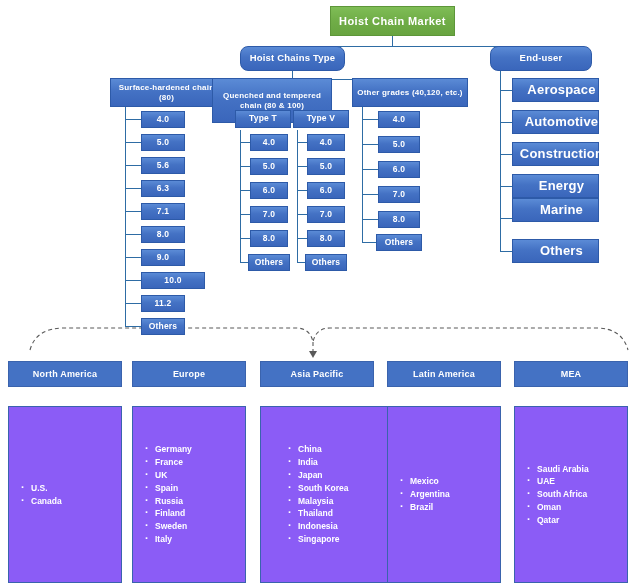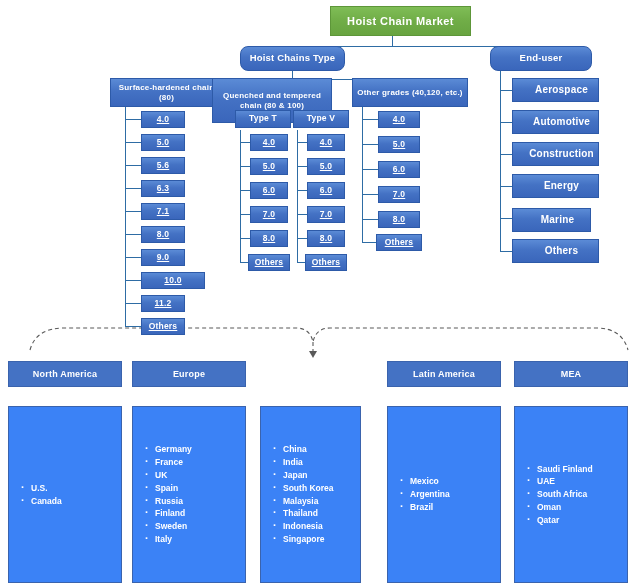--- a/index.html
+++ b/index.html
@@ -41,39 +41,38 @@
   }
   .node.lvl2 {
     font-size: 9.5px;
     border-radius: 8px;
   }
   .node.lvl3 {
     font-size: 8px;
   }
   .node.leaf {
     font-size: 8.5px;
-    text-decoration: underline;
   }
   .node.typehdr {
     font-size: 8.5px;
   }
   .node.enduser {
-    font-size: 10px;
+    font-size: 13px;
     padding-left: 12px;
   }
   .node.region-hdr {
     font-size: 9px;
     background: #4472c4;
     border: 1px solid #3a63ad;
   }
   
   .region-panel {
     position: absolute;
     box-sizing: border-box;
-    background: #3b82f6;
+    background: #8b5cf6;
     border: 1px solid #3a63ad;
     display: flex;
     align-items: center;
     z-index: 4;
   }
   .region-panel ul {
     margin: 0;
     padding: 0 0 0 22px;
     list-style: none;
     width: 100%;
@@ -140,21 +139,21 @@
   <div class="line-v" style="left:321px; top:110px; height:4px;"></div>
   <div class="line-v" style="left:240px; top:130px; height:133px;"></div>
   <div class="line-v" style="left:297px; top:130px; height:133px;"></div>
 
   <svg class="brace" viewBox="0 0 635 45">
     <path d="M 30 32 Q 36 10 64 10 L 296 10 Q 310 10 313 24 Q 316 10 330 10 L 596 10 Q 622 10 628 32" fill="none" stroke="#595959" stroke-width="1.1" stroke-dasharray="4,3"></path>
     <path d="M 313 24 L 313 36" fill="none" stroke="#595959" stroke-width="1.1" stroke-dasharray="4,3"></path>
     <path d="M 309 33 L 313 40 L 317 33 Z" fill="#595959"></path>
   </svg>
 
-  <div class="node root" style="left:330px; top:6px; width:141px; height:30px;">Hoist Chain Market</div>
+  <div class="node root" style="left:330px; top:6px; width:125px; height:30px;">Hoist Chain Market</div>
 
   <div class="node lvl2" style="left:240px; top:46px; width:105px; height:25px;">Hoist Chains Type</div>
   <div class="node lvl2" style="left:490px; top:46px; width:102px; height:25px;">End-user</div>
 
   <div class="node lvl3" style="left:110px; top:78px; width:113px; height:29px;">Surface-hardened chain (80)</div>
   <div class="node lvl3" style="left:212px; top:78px; width:120px; height:45px;">Quenched and tempered chain (80 &amp; 100)</div>
   <div class="node lvl3" style="left:352px; top:78px; width:116px; height:29px;">Other grades (40,120, etc.)</div>
 
   <div class="node typehdr" style="left:235px; top:110px; width:56px; height:18px;">Type T</div>
   <div class="node typehdr" style="left:293px; top:110px; width:56px; height:18px;">Type V</div>
@@ -221,26 +220,27 @@
 
   <div class="line-h" style="left:500px; top:90px; width:12px;"></div>
   <div class="node enduser" style="left:512px; top:78px; width:87px; height:24px;">Aerospace</div>
   <div class="line-h" style="left:500px; top:122px; width:12px;"></div>
   <div class="node enduser" style="left:512px; top:110px; width:87px; height:24px;">Automotive</div>
   <div class="line-h" style="left:500px; top:154px; width:12px;"></div>
   <div class="node enduser" style="left:512px; top:142px; width:87px; height:24px;">Construction</div>
   <div class="line-h" style="left:500px; top:186px; width:12px;"></div>
   <div class="node enduser" style="left:512px; top:174px; width:87px; height:24px;">Energy</div>
   <div class="line-h" style="left:500px; top:218px; width:12px;"></div>
-  <div class="node enduser" style="left:512px; top:208px; width:79px; height:24px;">Marine</div>
+  <div class="node enduser" style="left:512px; top:198px; width:87px; height:24px;">Marine</div>
   <div class="line-h" style="left:500px; top:251px; width:12px;"></div>
   <div class="node enduser" style="left:512px; top:239px; width:87px; height:24px;">Others</div>
 
   <div class="node region-hdr" style="left:132px; top:361px; width:114px; height:26px;">Europe</div>
   <div class="node region-hdr" style="left:8px; top:361px; width:114px; height:26px;">North America</div>
+  <div class="node region-hdr" style="left:260px; top:361px; width:114px; height:26px;">Asia Pacific</div>
   <div class="node region-hdr" style="left:387px; top:361px; width:114px; height:26px;">Latin America</div>
   <div class="node region-hdr" style="left:514px; top:361px; width:114px; height:26px;">MEA</div>
 
   <div class="region-panel" style="left:8px; top:406px; width:114px; height:177px;">
     <ul>
       <li>U.S.</li>
       <li>Canada</li>
     </ul>
   </div>
 
@@ -250,21 +250,21 @@
       <li>France</li>
       <li>UK</li>
       <li>Spain</li>
       <li>Russia</li>
       <li>Finland</li>
       <li>Sweden</li>
       <li>Italy</li>
     </ul>
   </div>
 
-  <div class="region-panel" style="left:260px; top:406px; width:101px; height:177px;">
+  <div class="region-panel" style="left:260px; top:406px; width:128px; height:177px;padding-left:15px;">
     <ul>
       <li>China</li>
       <li>India</li>
       <li>Japan</li>
       <li>South Korea</li>
       <li>Malaysia</li>
       <li>Thailand</li>
       <li>Indonesia</li>
       <li>Singapore</li>
     </ul>
@@ -273,21 +273,21 @@
   <div class="region-panel" style="left:387px; top:406px; width:114px; height:177px;">
     <ul>
       <li>Mexico</li>
       <li>Argentina</li>
       <li>Brazil</li>
     </ul>
   </div>
 
   <div class="region-panel" style="left:514px; top:406px; width:114px; height:177px;">
     <ul>
-      <li>Saudi Finland</li>
+      <li>Saudi Arabia</li>
       <li>UAE</li>
       <li>South Africa</li>
       <li>Oman</li>
       <li>Qatar</li>
     </ul>
   </div>
 
 </div>
 
 </body></html>

